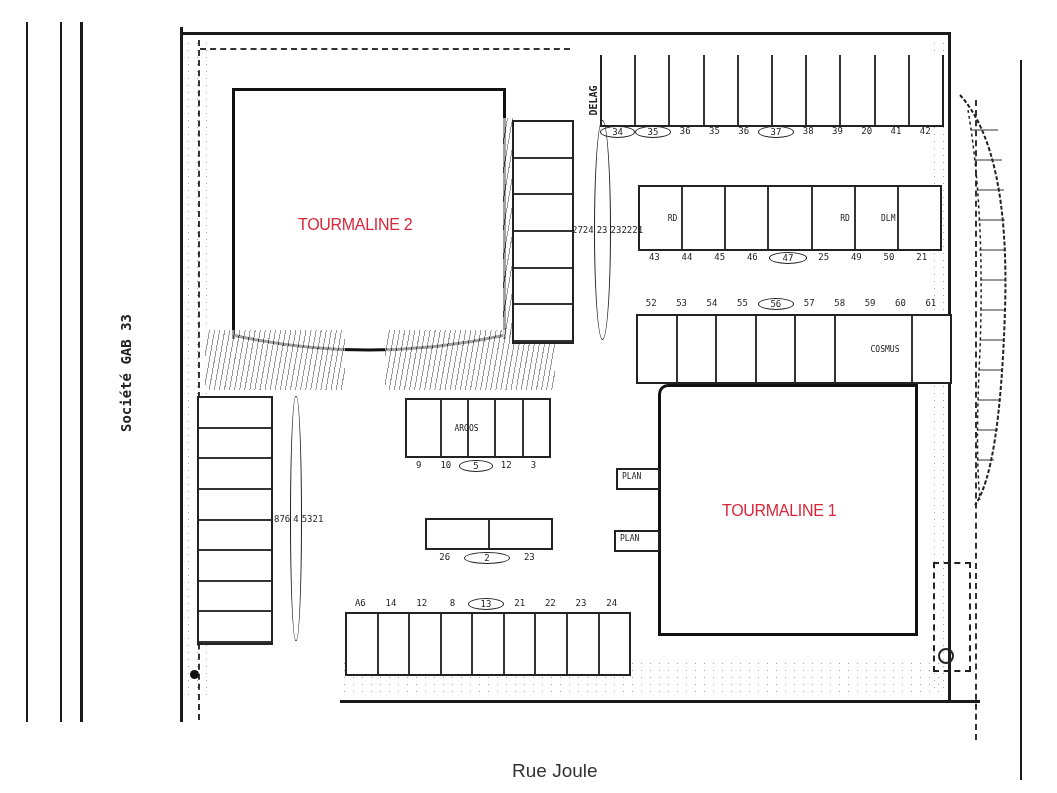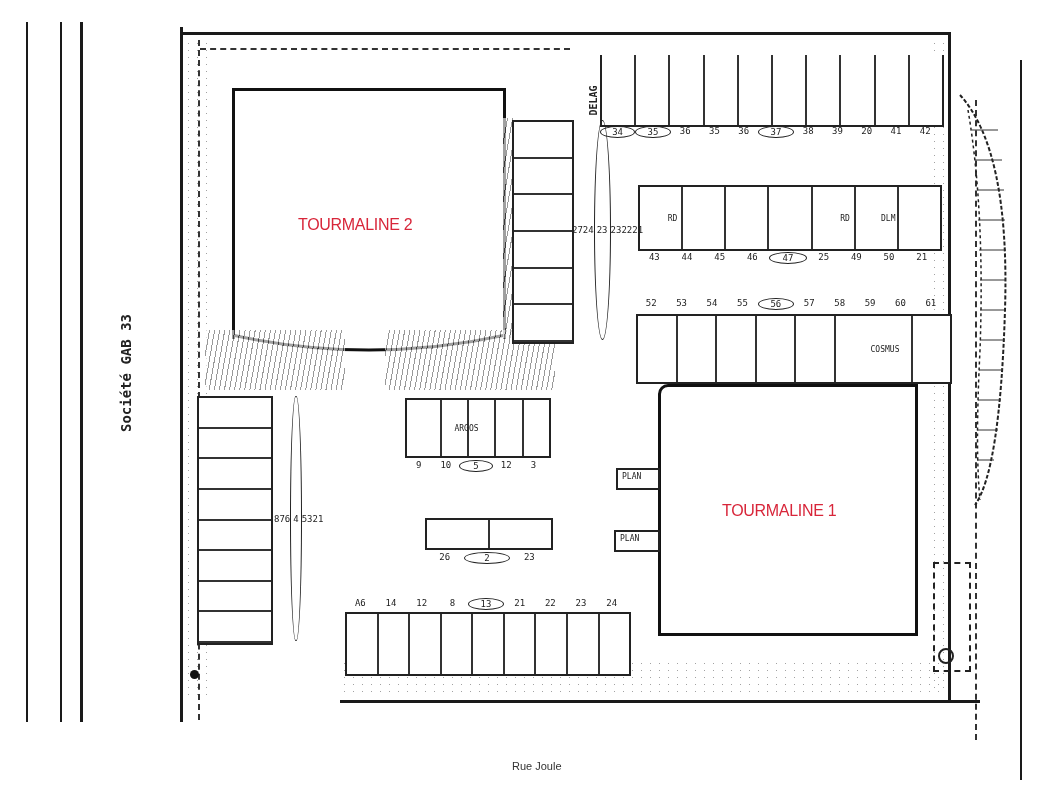--- a/index.html
+++ b/index.html
@@ -17,21 +17,21 @@
   .stall:last-child{border-right:none;border-bottom:none;}
   .stall-note{position:absolute;font-family:"DejaVu Sans Mono",monospace;font-size:8px;color:#222;left:50%;top:50%;transform:translate(-50%,-50%);white-space:nowrap;margin-left:12px;}
   .nums{position:absolute;display:flex;font-family:"DejaVu Sans Mono",monospace;font-size:9px;color:#222;}
   .nums span{flex:1;text-align:center;}
   .nums.v{flex-direction:row;}
   .nums.v span{display:flex;align-items:center;justify-content:center;}
   .circ{border:1px solid #222;border-radius:50%;padding:0 2px;}
   .hatch{position:absolute;background:repeating-linear-gradient(100deg,#fff 0 4px,#555 4px 5px);opacity:.6;}
   .speck{position:absolute;background-image:radial-gradient(#444 0.8px,transparent 1px);background-size:9px 7px;opacity:.5;}
   .small{position:absolute;font-family:"DejaVu Sans Mono",monospace;font-size:8px;color:#222;white-space:nowrap;}
-  .street{position:absolute;font-size:11px;color:#333;}
+  .street{position:absolute;font-size:19px;color:#333;}
   .side-label{position:absolute;font-family:"DejaVu Sans Mono",monospace;font-size:14px;font-weight:bold;color:#222;transform:rotate(-90deg);transform-origin:left top;white-space:nowrap;}
 </style>
 </head>
 <body>
 
 <div class="ln" style="left:26px;top:22px;width:2px;height:700px;"></div>
 <div class="ln" style="left:60px;top:22px;width:2px;height:700px;"></div>
 <div class="ln" style="left:80px;top:22px;width:3px;height:700px;"></div>
 
 <div class="ln" style="left:180px;top:27px;width:3px;height:695px;"></div>

